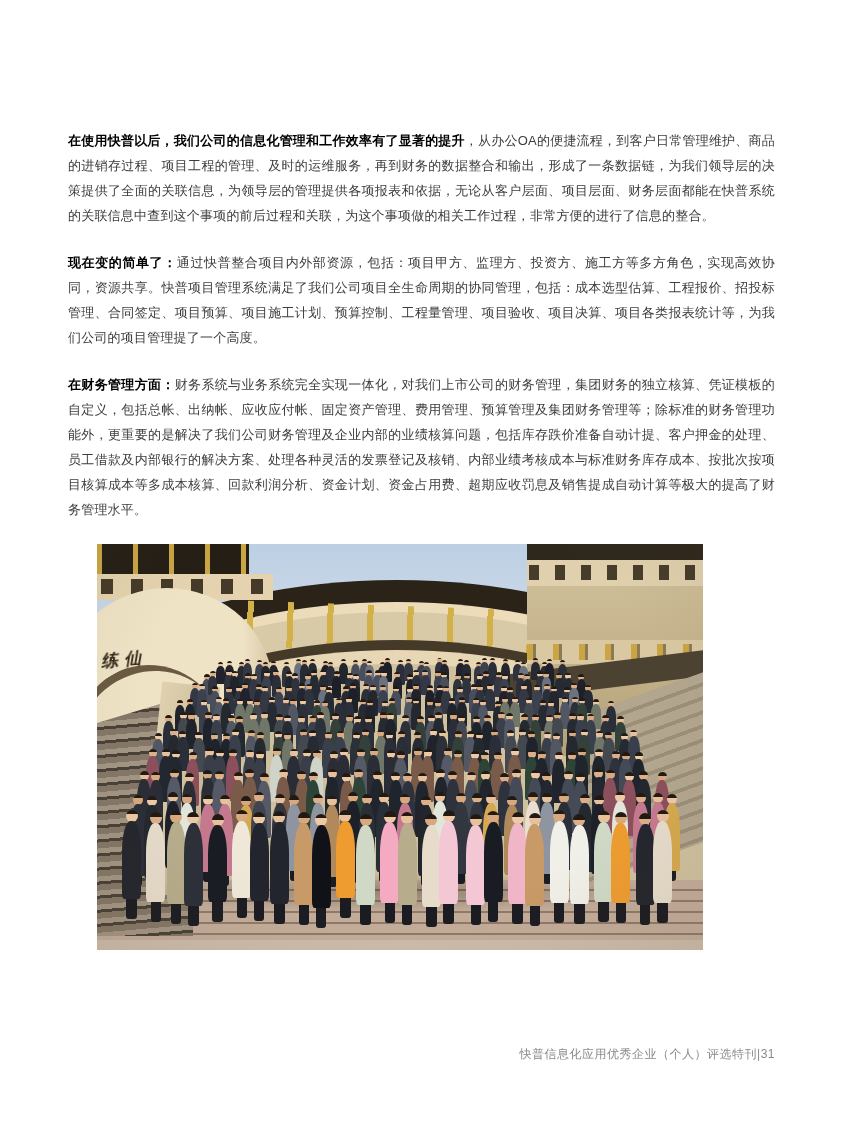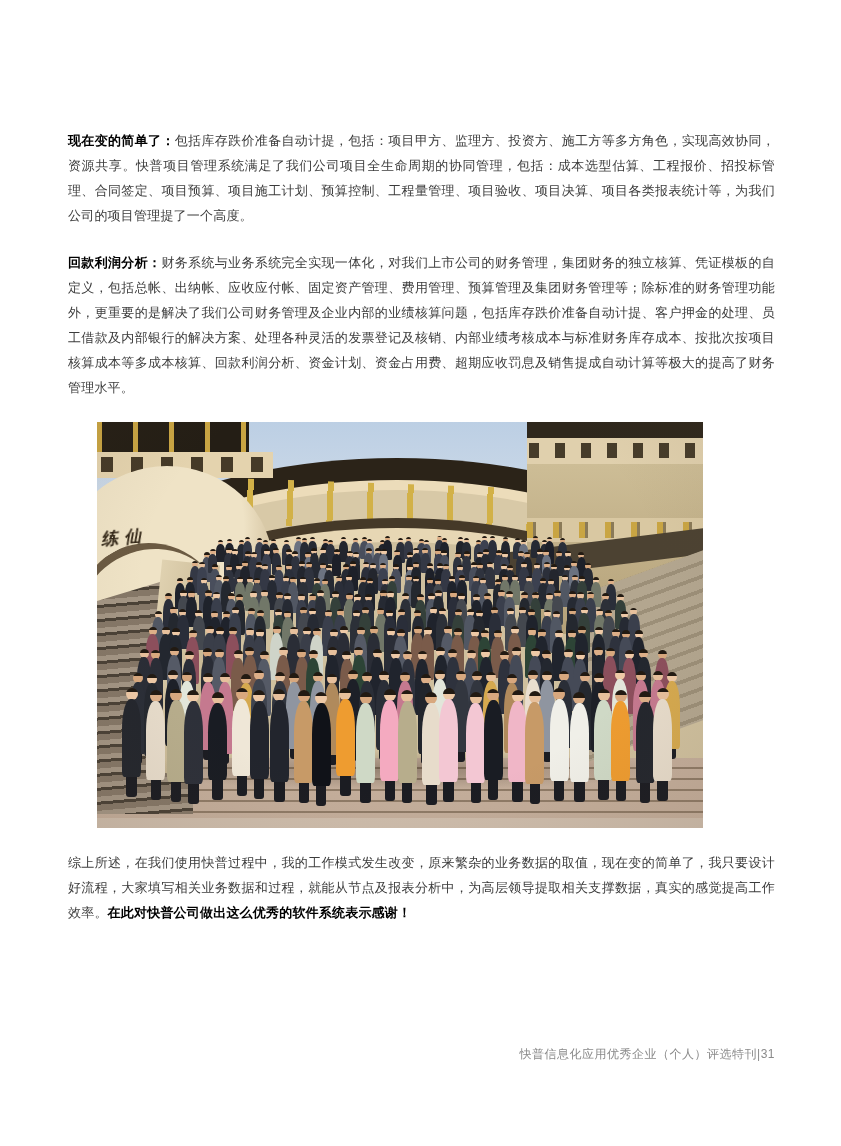--- a/index.html
+++ b/index.html
@@ -80,22 +80,23 @@
   .pleg{position:relative;width:55%;margin:0 auto;background:#1b1c22;border-radius:0 0 3px 3px;}
   .vignette{inset:0;z-index:8;
     background:radial-gradient(ellipse at 50% 40%,rgba(0,0,0,0) 60%,rgba(90,70,50,.10));}
   
   .footer{position:absolute;top:1046px;right:66px;font-size:12px;color:#8a8a8a;letter-spacing:.5px;}
 </style>
 </head>
 <body>
 
 <div class="article">
-  <p><span class="b">现在变的简单了：</span><span>包括库存跌价准备自动计提，包括：项目甲方、监理方、投资方、施工方等多方角色，实现高效协同，资源共享。快普项目管理系统满足了我们公司项目全生命周期的协同管理，包括：成本选型估算、工程报价、招投标管理、合同签定、项目预算、项目施工计划、预算控制、工程量管理、项目验收、项目决算、项目各类报表统计等，为我们公司的项目管理提了一个高度。</span><span class="b"></span></p>
-  <p><span class="b">回款利润分析：</span><span>财务系统与业务系统完全实现一体化，对我们上市公司的财务管理，集团财务的独立核算、凭证模板的自定义，包括总帐、出纳帐、应收应付帐、固定资产管理、费用管理、预算管理及集团财务管理等；除标准的财务管理功能外，更重要的是解决了我们公司财务管理及企业内部的业绩核算问题，包括库存跌价准备自动计提、客户押金的处理、员工借款及内部银行的解决方案、处理各种灵活的发票登记及核销、内部业绩考核成本与标准财务库存成本、按批次按项目核算成本等多成本核算、回款利润分析、资金计划、资金占用费、超期应收罚息及销售提成自动计算等极大的提高了财务管理水平。</span><span class="b"></span></p>
+  <p><span class="b">在使用快普以后，我们公司的信息化管理和工作效率有了显著的提升</span><span>，从办公OA的便捷流程，到客户日常管理维护、商品的进销存过程、项目工程的管理、及时的运维服务，再到财务的数据整合和输出，形成了一条数据链，为我们领导层的决策提供了全面的关联信息，为领导层的管理提供各项报表和依据，无论从客户层面、项目层面、财务层面都能在快普系统的关联信息中查到这个事项的前后过程和关联，为这个事项做的相关工作过程，非常方便的进行了信息的整合。</span><span class="b"></span></p>
+  <p><span class="b">现在变的简单了：</span><span>通过快普整合项目内外部资源，包括：项目甲方、监理方、投资方、施工方等多方角色，实现高效协同，资源共享。快普项目管理系统满足了我们公司项目全生命周期的协同管理，包括：成本选型估算、工程报价、招投标管理、合同签定、项目预算、项目施工计划、预算控制、工程量管理、项目验收、项目决算、项目各类报表统计等，为我们公司的项目管理提了一个高度。</span><span class="b"></span></p>
+  <p><span class="b">在财务管理方面：</span><span>财务系统与业务系统完全实现一体化，对我们上市公司的财务管理，集团财务的独立核算、凭证模板的自定义，包括总帐、出纳帐、应收应付帐、固定资产管理、费用管理、预算管理及集团财务管理等；除标准的财务管理功能外，更重要的是解决了我们公司财务管理及企业内部的业绩核算问题，包括库存跌价准备自动计提、客户押金的处理、员工借款及内部银行的解决方案、处理各种灵活的发票登记及核销、内部业绩考核成本与标准财务库存成本、按批次按项目核算成本等多成本核算、回款利润分析、资金计划、资金占用费、超期应收罚息及销售提成自动计算等极大的提高了财务管理水平。</span><span class="b"></span></p>
 
   <div class="photo">
     <div class="sky"></div>
     <div class="arcA"></div>
     <div class="arcB"></div>
     <div class="arcC"></div>
     <div class="arc-posts"></div>
     <div class="arcD2"></div>
     <div class="arcD"></div>
     <div class="arcE"></div>
@@ -1595,16 +1596,15 @@
         </div>
         <div class="person" style="left: 556px; top: 266px; width: 19px;">
           <div class="phead" style="width: 12px; height: 12px; background: linear-gradient(rgb(34, 26, 18) 36%, rgb(231, 192, 156) 36%);"></div>
           <div class="pbody" style="height: 82px; background: rgb(231, 220, 203);"></div>
           <div class="pleg" style="height: 20px;"></div>
         </div>
       </div>
     <div class="vignette"></div>
   </div>
 
-  <p style="margin-top:22px;"><span class="b"></span><span>综上所述，在我们使用快普过程中，我的工作模式发生改变，原来繁杂的业务数据的取值，现在变的简单了，我只要设计好流程，大家填写相关业务数据和过程，就能从节点及报表分析中，为高层领导提取相关支撑数据，真实的感觉提高工作效率。</span><span class="b">在此对快普公司做出这么优秀的软件系统表示感谢！</span></p>
 </div>
 
 <div class="footer">快普信息化应用优秀企业（个人）评选特刊|31</div>
 
 </body></html>

